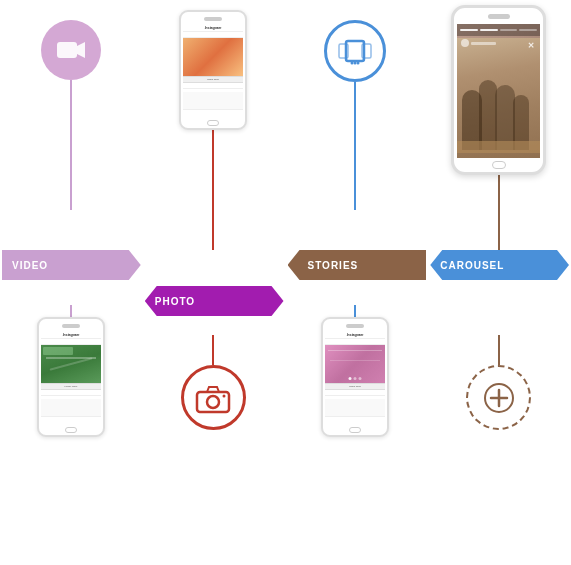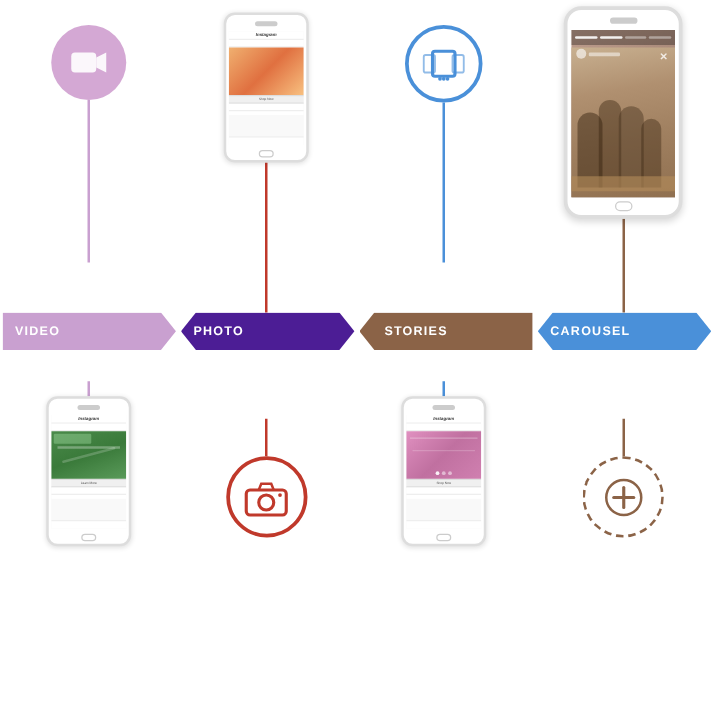--- a/index.html
+++ b/index.html
@@ -67,22 +67,23 @@
     }
 
     
     .lbl-video {
       background: #c9a0d0;
       clip-path: polygon(0 0, calc(100% - 12px) 0, 100% 50%, calc(100% - 12px) 100%, 0 100%);
       padding-right: 20px;
     }
     
     .lbl-photo {
-      background: #4c1d95;
+      background: #a21caf;
       clip-path: polygon(12px 0, calc(100% - 12px) 0, 100% 50%, calc(100% - 12px) 100%, 12px 100%, 0 50%);
+      margin-top: 36px;
     }
     
     .lbl-carousel {
       background: #4a90d9;
       clip-path: polygon(12px 0, calc(100% - 12px) 0, 100% 50%, calc(100% - 12px) 100%, 12px 100%, 0 50%);
     }
     
     .lbl-stories {
       background: #8b6347;
       clip-path: polygon(12px 0, 100% 0, 100% 100%, 12px 100%, 0 50%);

